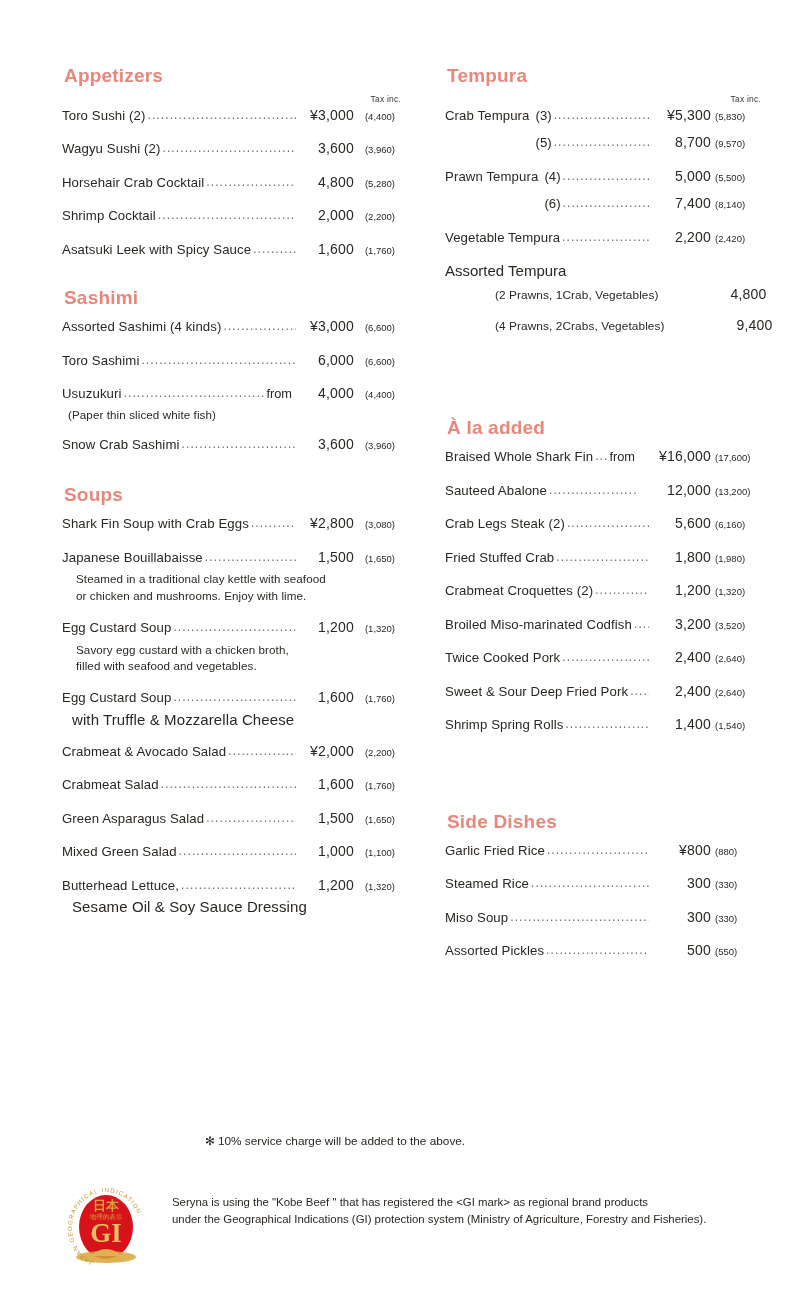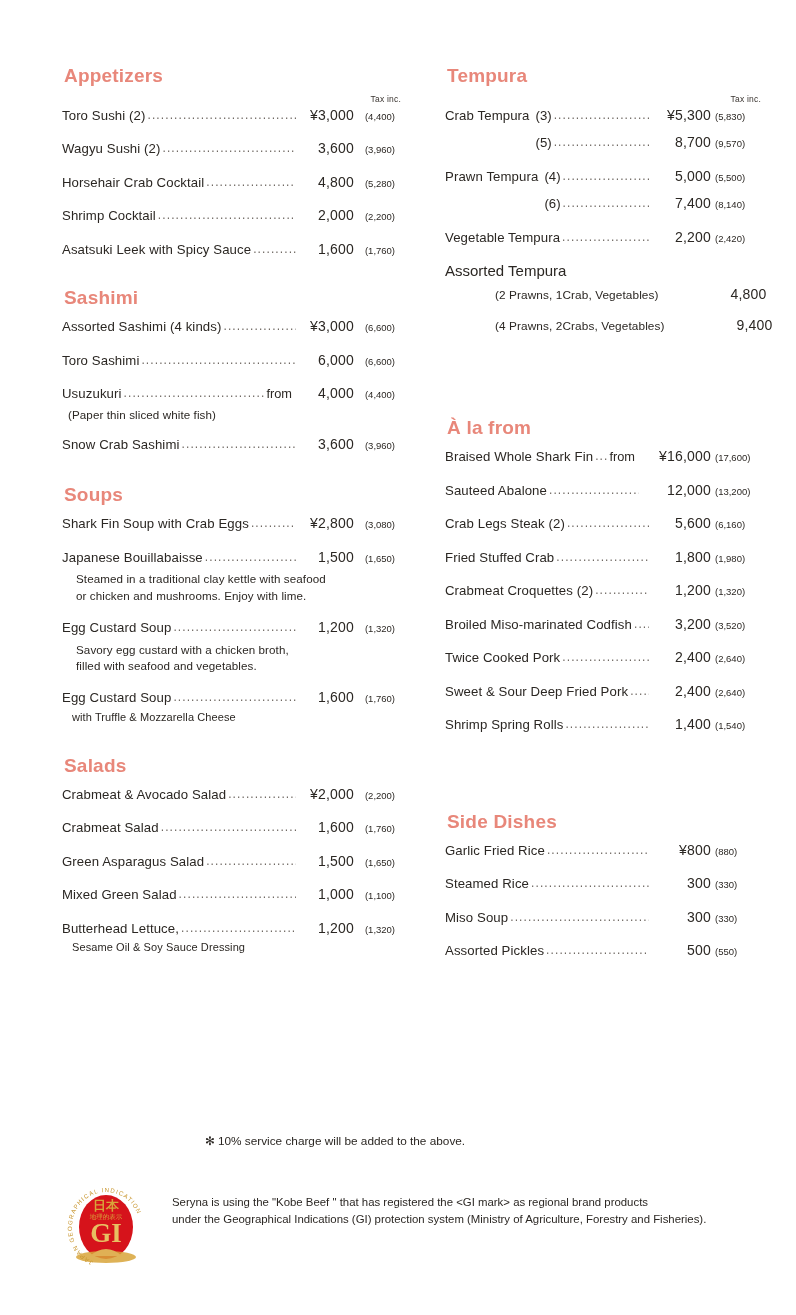--- a/index.html
+++ b/index.html
@@ -132,21 +132,21 @@
   
   .note {
     font-size: 11.6px;
     line-height: 1.42;
     margin: -11px 0 15px 14px;
     color: #2b2723;
     letter-spacing: .1px;
     white-space: pre-line;
   }
   .subtitle {
-    font-size: 11px;
+    font-size: 15px;
     margin: -12px 0 15px 10px;
     letter-spacing: .1px;
   }
   .paren-note {
     font-size: 11.6px;
     margin: -11px 0 15px 6px;
     letter-spacing: .1px;
   }
 
   
@@ -299,21 +299,20 @@
 filled with seafood and vegetables.</div>
           <div class="row">
             <span class="name">Egg Custard Soup</span>
             <span class="dots"></span>
             <span class="price">1,600</span>
             <span class="tax">(1,760)</span>
           </div>
           <div class="subtitle">with Truffle &amp; Mozzarella Cheese</div>
         </div>
         <div class="section">
-          <div class="sec-title sec-gap-salads">Salads</div>
           <div class="row">
             <span class="name">Crabmeat &amp; Avocado Salad</span>
             <span class="dots"></span>
             <span class="price">¥2,000</span>
             <span class="tax">(2,200)</span>
           </div>
           <div class="row">
             <span class="name">Crabmeat Salad</span>
             <span class="dots"></span>
             <span class="price">1,600</span>
@@ -386,21 +385,21 @@
             <span class="price">4,800</span>
             <span class="tax">(5,280)</span>
           </div>
           <div class="row assorted">
             <span class="name">(4 Prawns, 2Crabs, Vegetables)</span>
             <span class="price">9,400</span>
             <span class="tax">(10,340)</span>
           </div>
         </div>
         <div class="section">
-          <div class="sec-title sec-gap-alacarte">À la from</div>
+          <div class="sec-title sec-gap-alacarte">À la added</div>
           <div class="row wide-price">
             <span class="name">Braised Whole Shark Fin</span>
             <span class="dots"></span>
             <span class="from">from</span>
             <span class="price">¥16,000</span>
             <span class="tax">(17,600)</span>
           </div>
           <div class="row wide-price">
             <span class="name">Sauteed Abalone</span>
             <span class="dots"></span>

